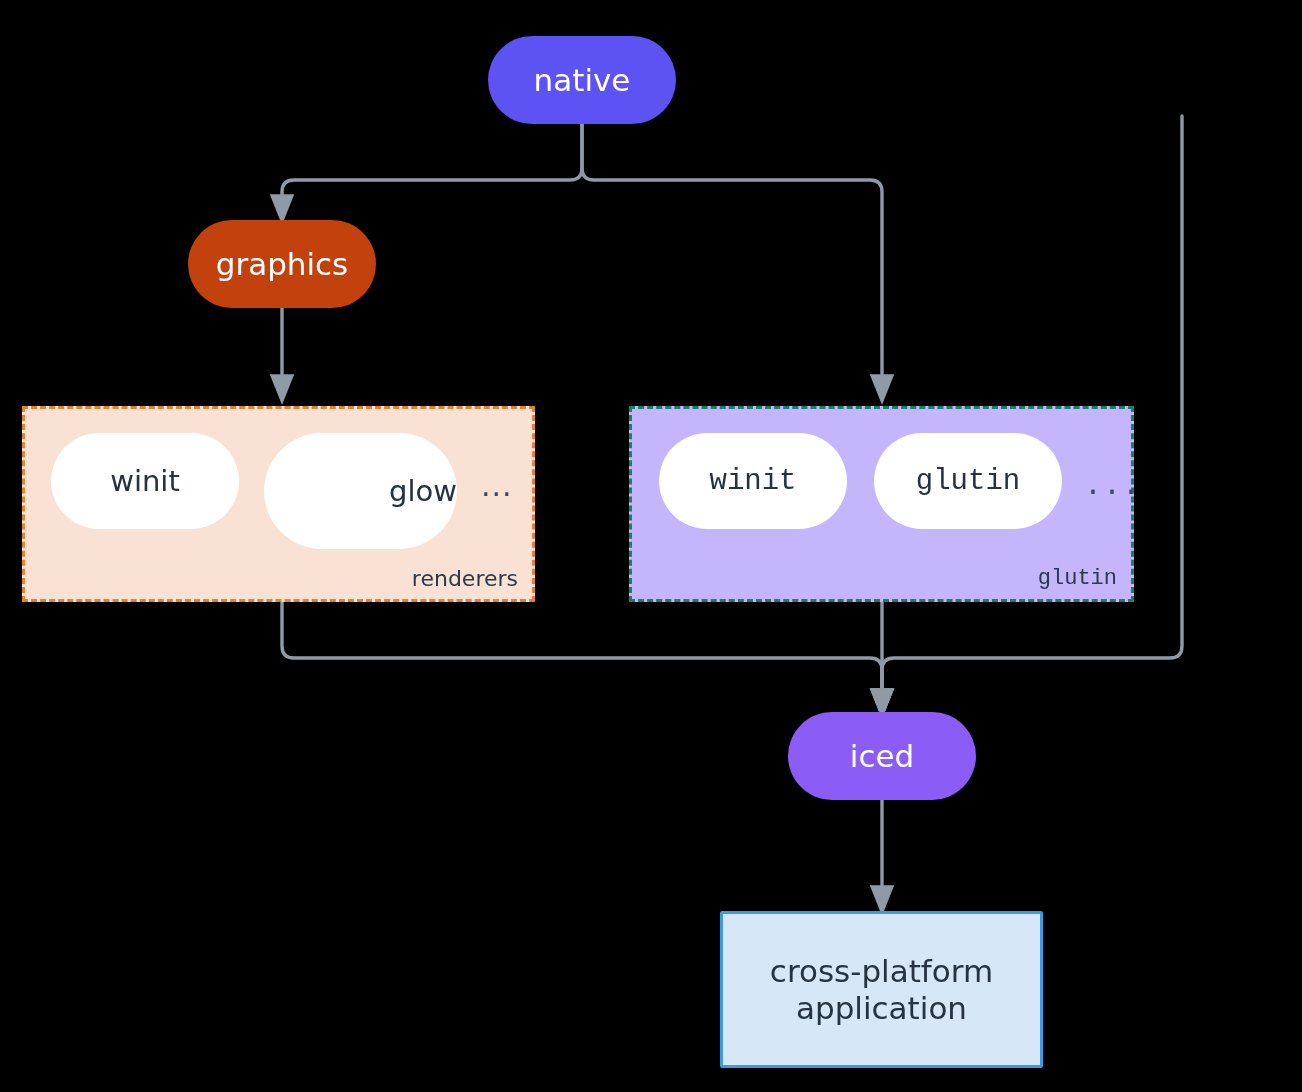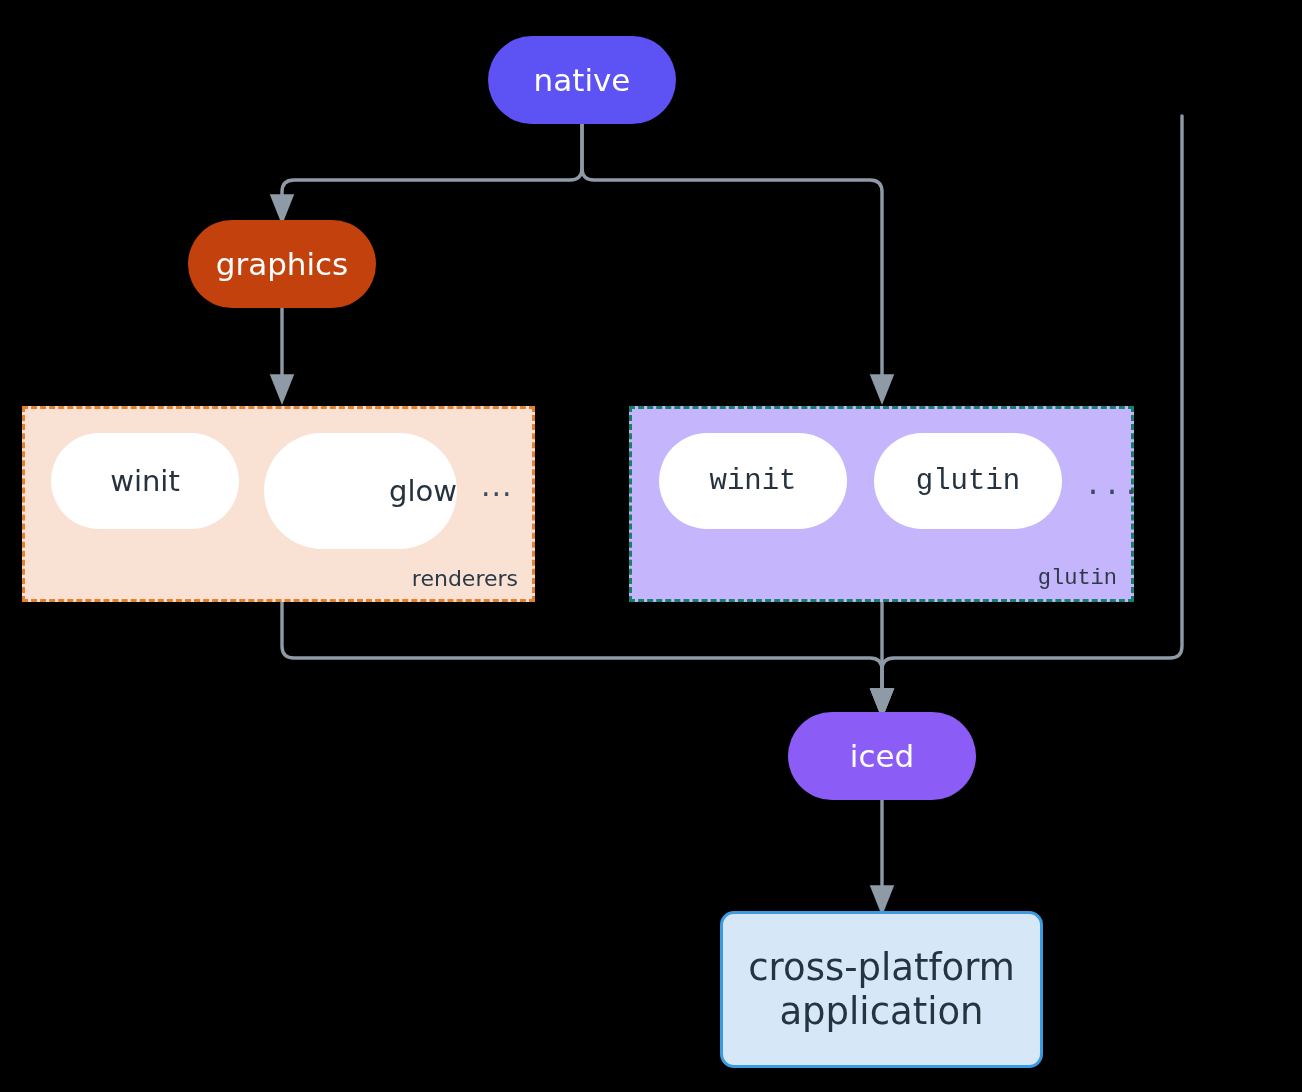--- a/index.html
+++ b/index.html
@@ -54,23 +54,23 @@
   }
   .node-iced {
     background: #8b5cf6;
     color: #ffffff;
     font-size: 31px;
   }
   .node-app {
     background: #d6e8f8;
     color: #263340;
     border: 3px solid #3b9ae1;
-    font-size: 37px;
+    font-size: 31px;
     flex-direction: column;
-    border-radius: 14px;
+    border-radius: 2px;
   }
   .node-app .line { display: block; }
 
   
   .cluster {
     position: absolute;
     box-sizing: border-box;
   }
   .cluster-renderers {
     background: #f9e2d4;

